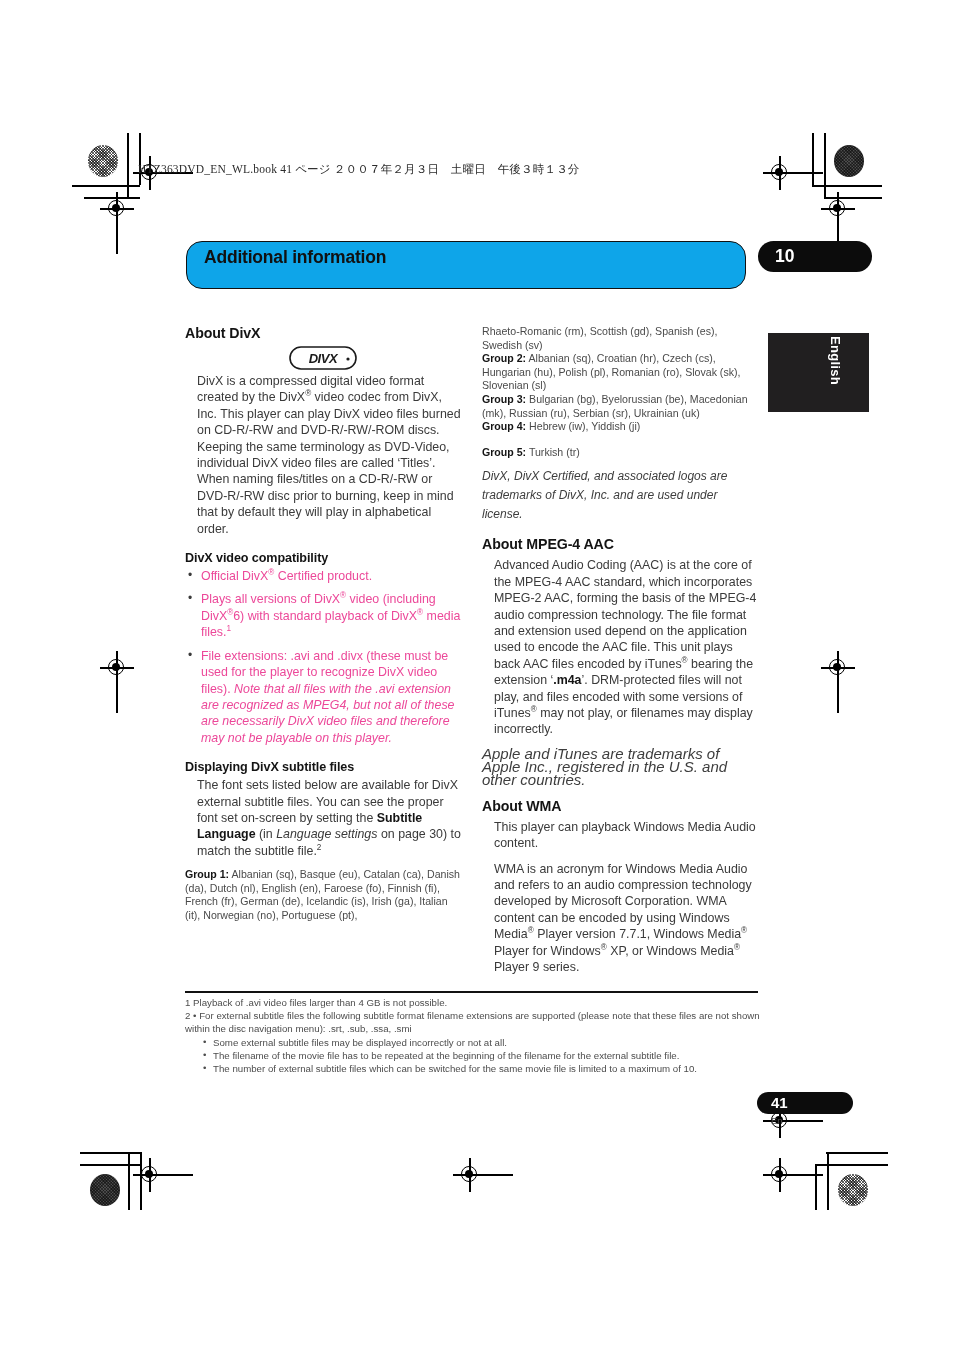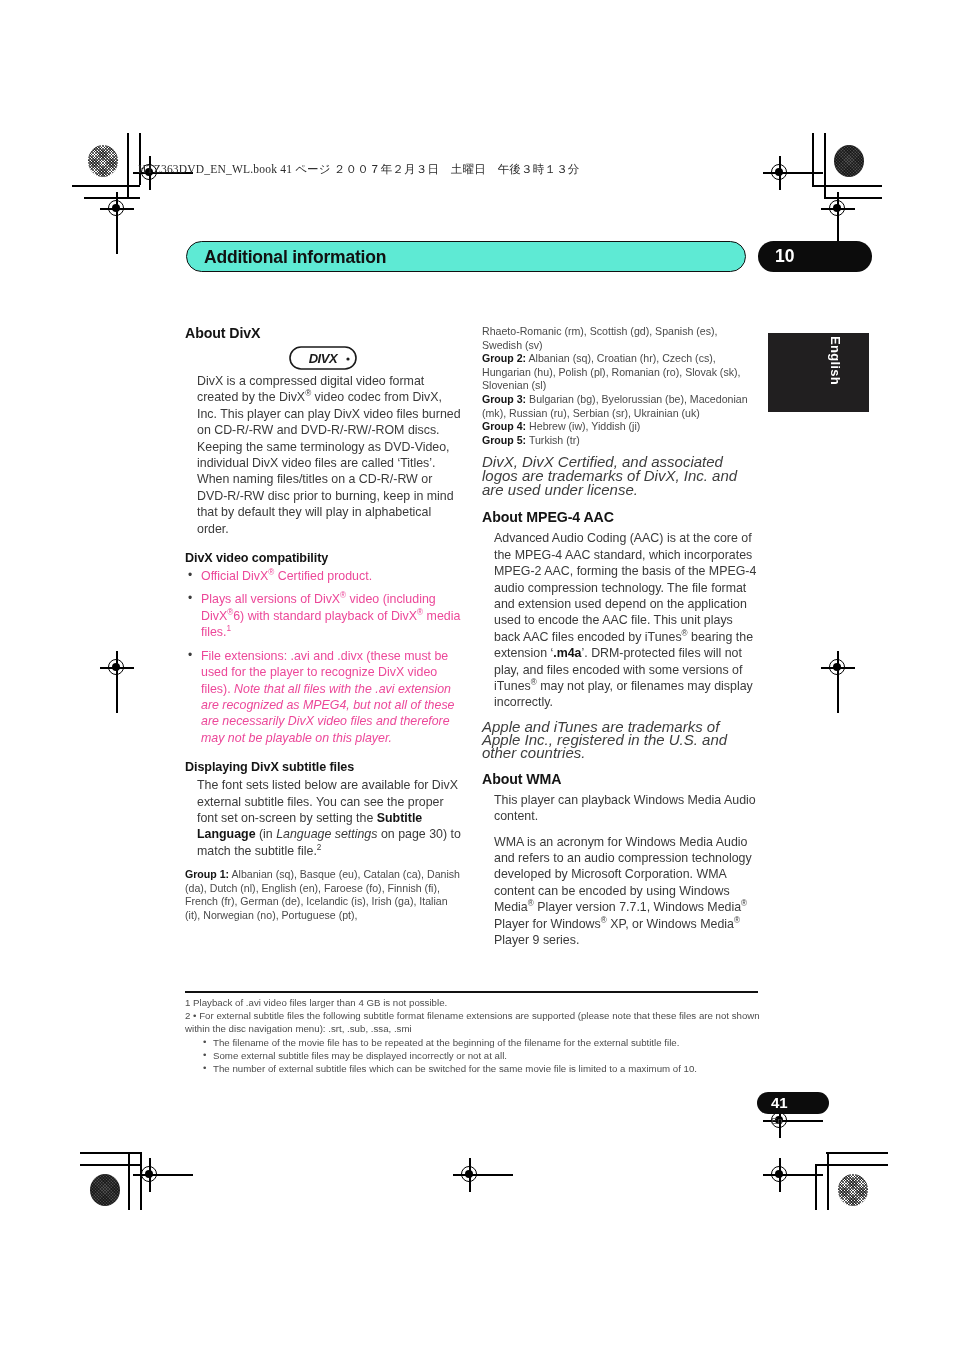--- a/index.html
+++ b/index.html
@@ -89,25 +89,25 @@
     position: absolute;
     left: 186px;
     top: 241px;
     width: 686px;
     height: 31px;
   }
   .chapter-title-pill {
     position: absolute;
     left: 0; top: 0;
     width: 560px;
-    height: 31px;
+    height: 48px;
     border: 1.6px solid #111;
     border-radius: 16px;
     box-sizing: border-box;
-    background: #5eead4;
+    background: #0ea5e9;
   }
   .chapter-title-pill span {
     position: absolute;
     left: 17px;
     top: 5px;
     font-size: 17.5px;
     font-weight: bold;
     letter-spacing: -0.2px;
     color: #111;
   }
@@ -180,22 +180,22 @@
     margin: 0 0 9px 12px;
     color: #3a3a3a;
   }
   p.small {
     font-size: 10.6px;
     line-height: 13.6px;
     margin: 0 0 7px 0;
     color: #4a4a4a;
   }
   p.ital {
-    font-size: 15px;
-    line-height: 14px;
+    font-size: 12px;
+    line-height: 19px;
     font-style: italic;
     margin: 8px 0 9px 0;
     color: #3d3d3d;
   }
   p.ital.xs {
     font-size: 15px;
     line-height: 13px;
   }
   .b { font-weight: bold; color: #141414; }
   .i { font-style: italic; }
@@ -300,21 +300,21 @@
     position: absolute;
     left: 0;
     top: -1px;
   }
 
   
   .page-pill {
     position: absolute;
     left: 757px;
     top: 1092px;
-    width: 72px;
+    width: 96px;
     height: 22px;
     background: #0c0c0c;
     border-radius: 11px;
   }
   .page-pill span {
     position: absolute;
     left: 14px;
     top: 2px;
     font-size: 15px;
     font-weight: bold;
@@ -461,21 +461,21 @@
   <p class="body"><span>The font sets listed below are available for DivX external subtitle files. You can see the proper font set on-screen by setting the </span><span class="b">Subtitle Language</span><span> (in </span><span class="i">Language settings</span><span> on page 30) to match the subtitle file.</span><sup>2</sup></p>
 
   <p class="small"><span class="b">Group 1:</span><span> Albanian (sq), Basque (eu), Catalan (ca), Danish (da), Dutch (nl), English (en), Faroese (fo), Finnish (fi), French (fr), German (de), Icelandic (is), Irish (ga), Italian (it), Norwegian (no), Portuguese (pt),</span></p>
 </div>
 
 <div class="col col-right">
 
   <p class="small" style="margin-bottom:0">Rhaeto-Romanic (rm), Scottish (gd), Spanish (es), Swedish (sv)</p>
   <p class="small" style="margin-bottom:0"><span class="b">Group 2:</span><span> Albanian (sq), Croatian (hr), Czech (cs), Hungarian (hu), Polish (pl), Romanian (ro), Slovak (sk), Slovenian (sl)</span></p>
   <p class="small" style="margin-bottom:0"><span class="b">Group 3:</span><span> Bulgarian (bg), Byelorussian (be), Macedonian (mk), Russian (ru), Serbian (sr), Ukrainian (uk)</span></p>
-  <p class="small" style="margin-bottom:0"><span class="b">Group 4:</span><span> Hebrew (iw), Yiddish (ji)</span></p>
+  <p class="small" style="margin-bottom:12px"><span class="b">Group 4:</span><span> Hebrew (iw), Yiddish (ji)</span></p>
   <p class="small" style="margin-bottom:0"><span class="b">Group 5:</span><span> Turkish (tr)</span></p>
 
   <p class="ital">DivX, DivX Certified, and associated logos are trademarks of DivX, Inc. and are used under license.</p>
 
   <h2 class="sec" style="margin-top:12px">About MPEG-4 AAC</h2>
 
   <p class="body"><span>Advanced Audio Coding (AAC) is at the core of the MPEG-4 AAC standard, which incorporates MPEG-2 AAC, forming the basis of the MPEG-4 audio compression technology. The file format and extension used depend on the application used to encode the AAC file. This unit plays back AAC files encoded by iTunes</span><sup>®</sup><span> bearing the extension ‘</span><span class="b">.m4a</span><span>’. DRM-protected files will not play, and files encoded with some versions of iTunes</span><sup>®</sup><span> may not play, or filenames may display incorrectly.</span></p>
 
   <p class="ital xs">Apple and iTunes are trademarks of Apple Inc., registered in the U.S. and other countries.</p>
 
@@ -484,22 +484,22 @@
   <p class="body">This player can playback Windows Media Audio content.</p>
 
   <p class="body"><span>WMA is an acronym for Windows Media Audio and refers to an audio compression technology developed by Microsoft Corporation. WMA content can be encoded by using Windows Media</span><sup>®</sup><span> Player version 7.7.1, Windows Media</span><sup>®</sup><span> Player for Windows</span><sup>®</sup><span> XP, or Windows Media</span><sup>®</sup><span> Player 9 series.</span></p>
 </div>
 
 <div class="note-rule"></div>
 <div class="note-block">
   <p class="fn">1  Playback of .avi video files larger than 4 GB is not possible.</p>
   <p class="fn">2 • For external subtitle files the following subtitle format filename extensions are supported (please note that these files are not shown within the disc navigation menu): .srt, .sub, .ssa, .smi</p>
   <ul class="fn-bul">
+    <li>Some external subtitle files may be displayed incorrectly or not at all.</li>
     <li>The filename of the movie file has to be repeated at the beginning of the filename for the external subtitle file.</li>
-    <li>Some external subtitle files may be displayed incorrectly or not at all.</li>
     <li>The number of external subtitle files which can be switched for the same movie file is limited to a maximum of 10.</li>
   </ul>
 </div>
 
 <div class="page-pill">
   <span>41</span>
 </div>
 <div class="page-lang">En</div>
 
 </body></html>

